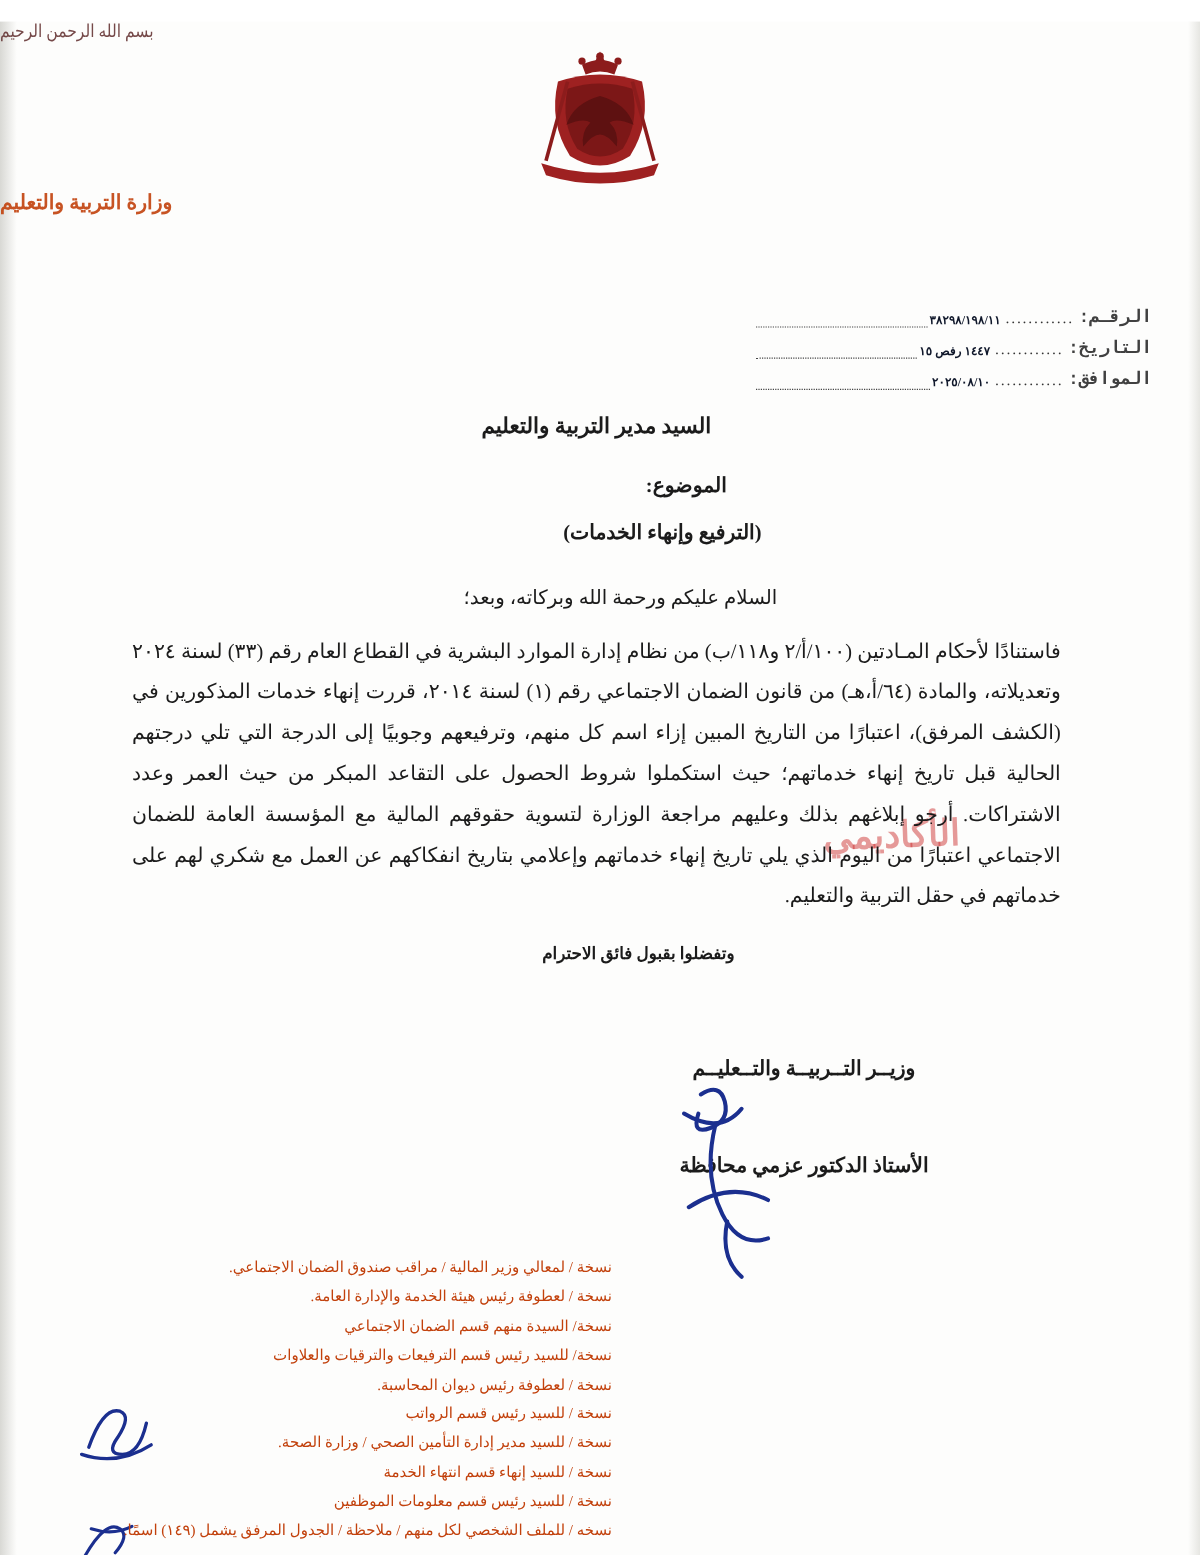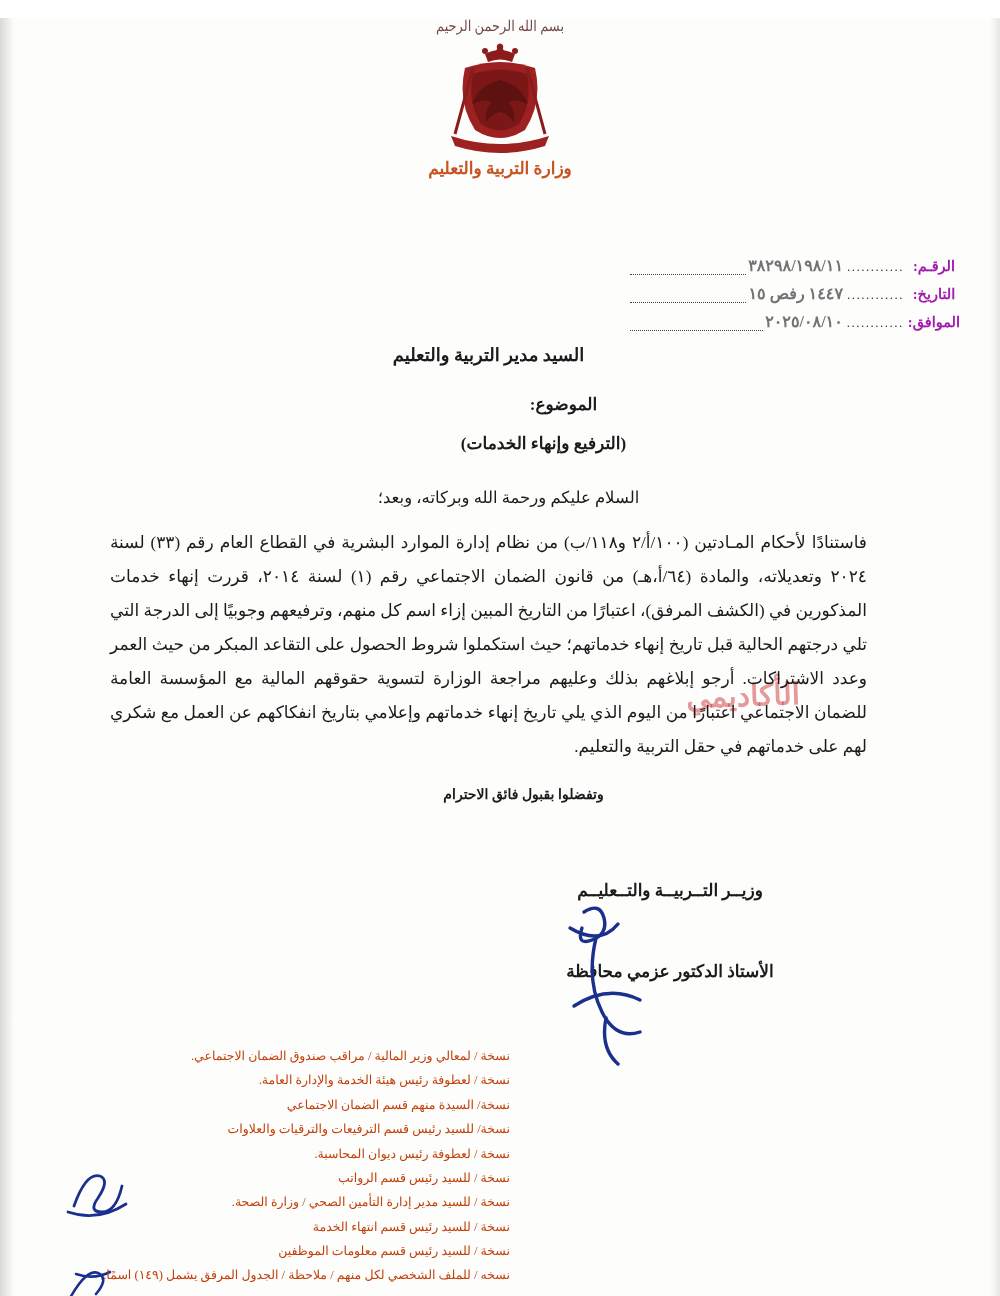--- a/index.html
+++ b/index.html
@@ -18,21 +18,21 @@
   .page {
     position: relative;
     width: 1000px;
     height: 1296px;
     background: #fdfdfc;
   }
 
   
   .letterhead {
     margin-top: 18px;
-    text-align: center;
+    text-align: left;
   }
   .basmala {
     font-family: "Liberation Serif", serif;
     font-size: 13px;
     color: #5e2a2a;
     letter-spacing: 1px;
     opacity: .85;
     transform: scaleY(1.15);
   }
   .crest {
@@ -63,52 +63,53 @@
   .ref-row {
     display: flex;
     align-items: flex-end;
     justify-content: flex-start;
     margin-bottom: 9px;
     white-space: nowrap;
   }
   .ref-label {
     font-weight: bold;
     font-size: 14.5px;
-    color: #a21caf;
+    color: #404040;
     min-width: 52px;
-    text-align: center;
+    text-align: right;
     letter-spacing: 1px;
+    font-family: Liberation Mono, monospace;
   }
   .ref-dots {
     flex: 0 0 auto;
     padding: 0 4px;
     color: #333;
     letter-spacing: 1.5px;
     font-size: 13px;
   }
   .ref-value {
     font-weight: bold;
-    color: #737373;
-    font-size: 16px;
+    color: #0f172a;
+    font-size: 10px;
     letter-spacing: 1px;
     direction: ltr;
     unicode-bidi: bidi-override;
   }
   .ref-underline {
     border-bottom: 1px dotted #444;
     flex: 1 1 auto;
     height: 14px;
     margin-right: 2px;
   }
 
   
   .body-wrap {
     position: absolute;
     top: 326px;
-    right: 133px;
+    right: 116px;
     left: 110px;
   }
   .addressee {
     font-size: 18px;
     font-weight: bold;
     text-align: center;
     margin: 0 0 28px 0;
     letter-spacing: .2px;
   }
   .subject-label {
@@ -317,18 +318,18 @@
   </svg>
 
   <div class="cc-list">
     <div>نسخة / لمعالي وزير المالية / مراقب صندوق الضمان الاجتماعي.</div>
     <div>نسخة / لعطوفة رئيس هيئة الخدمة والإدارة العامة.</div>
     <div>نسخة/ السيدة منهم قسم الضمان الاجتماعي</div>
     <div>نسخة/ للسيد رئيس قسم الترفيعات والترقيات والعلاوات</div>
     <div>نسخة / لعطوفة رئيس ديوان المحاسبة.</div>
     <div>نسخة / للسيد رئيس قسم الرواتب</div>
     <div>نسخة / للسيد مدير إدارة التأمين الصحي / وزارة الصحة.</div>
-    <div>نسخة / للسيد رئيس قسم انتهاء الخدمة</div>
+    <div>نسخة / للسيد إنهاء قسم انتهاء الخدمة</div>
     <div>نسخة / للسيد رئيس قسم معلومات الموظفين</div>
     <div>نسخه / للملف الشخصي لكل منهم / ملاحظة / الجدول المرفق يشمل (١٤٩) اسمًا.</div>
   </div>
 
 </div>
 
 </body></html>

